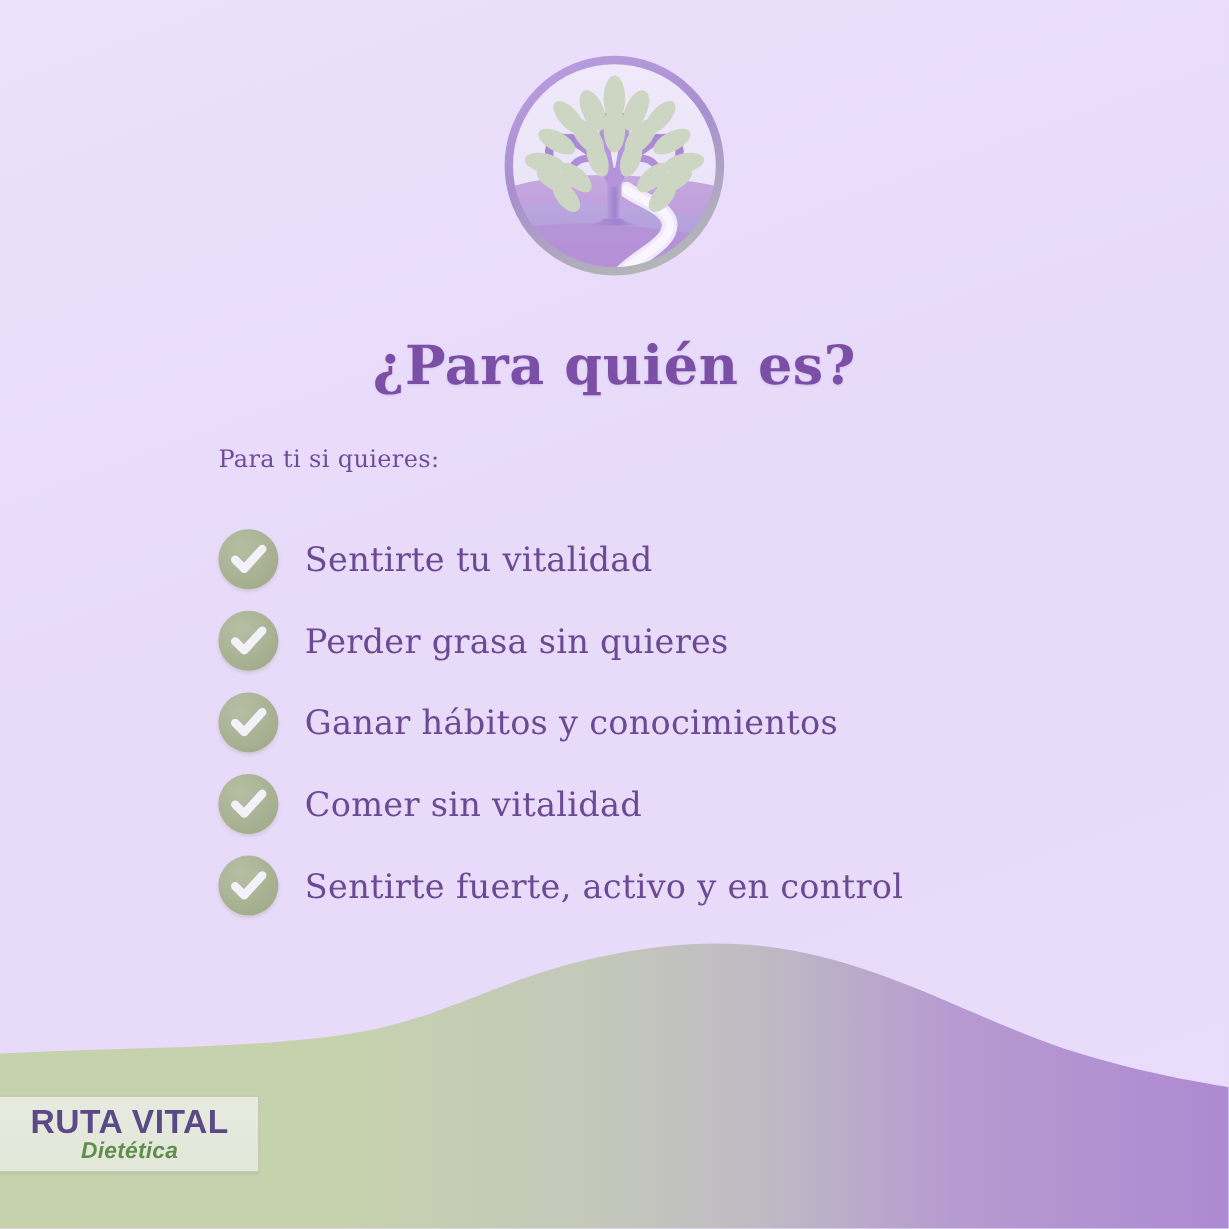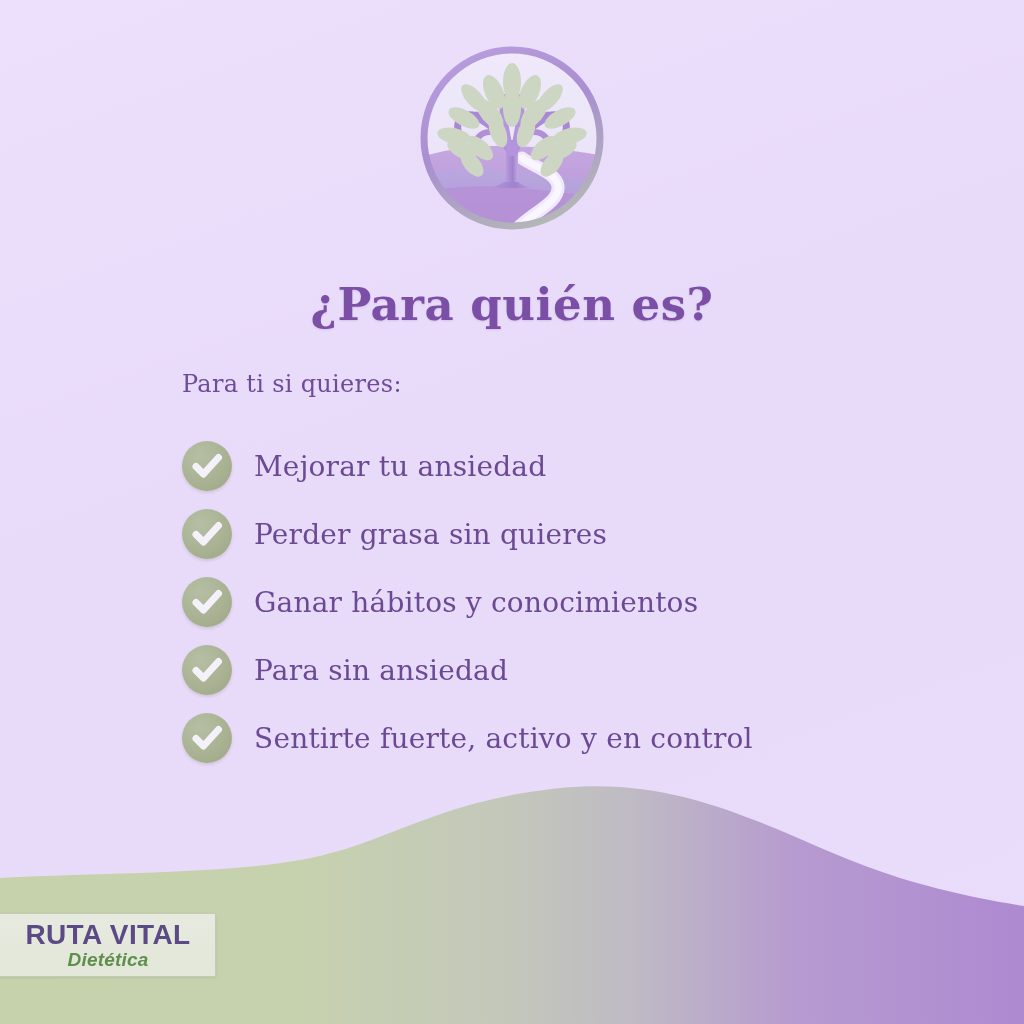--- a/index.html
+++ b/index.html
@@ -39,21 +39,21 @@
     font-size: 45px;
     letter-spacing: 0.5px;
     color: #7b4fa6;
     text-shadow: 0 1px 2px rgba(120,90,160,0.18);
   }
   #subhead {
     position: absolute;
     left: 182px;
     top: 370px;
     font-family: "DejaVu Serif", serif;
-    font-size: 24px;
+    font-size: 20px;
     color: #6f4c9b;
     letter-spacing: 0.3px;
   }
 
   
   #benefit-list {
     position: absolute;
     left: 182px;
     top: 432px;
     width: 720px;
@@ -224,21 +224,21 @@
   <div id="subhead">Para ti si quieres:</div>
 
   <div id="benefit-list">
 
     <div class="benefit-row">
       <span class="check-badge">
         <svg viewBox="0 0 50 50">
             <path d="M14 25.5 L21.5 33 L36.5 16.5" fill="none" stroke="#f4f1fa" stroke-width="7" stroke-linecap="round" stroke-linejoin="round"></path>
           </svg>
       </span>
-      <span class="benefit-text">Mejorar tu ansiedad</span>
+      <span class="benefit-text">Sentirte tu vitalidad</span>
     </div>
 
     <div class="benefit-row">
       <span class="check-badge">
         <svg viewBox="0 0 50 50">
             <path d="M14 25.5 L21.5 33 L36.5 16.5" fill="none" stroke="#f4f1fa" stroke-width="7" stroke-linecap="round" stroke-linejoin="round"></path>
           </svg>
       </span>
       <span class="benefit-text">Perder grasa sin quieres</span>
     </div>
@@ -251,21 +251,21 @@
       </span>
       <span class="benefit-text">Ganar hábitos y conocimientos</span>
     </div>
 
     <div class="benefit-row">
       <span class="check-badge">
         <svg viewBox="0 0 50 50">
             <path d="M14 25.5 L21.5 33 L36.5 16.5" fill="none" stroke="#f4f1fa" stroke-width="7" stroke-linecap="round" stroke-linejoin="round"></path>
           </svg>
       </span>
-      <span class="benefit-text">Para sin ansiedad</span>
+      <span class="benefit-text">Comer sin vitalidad</span>
     </div>
 
     <div class="benefit-row">
       <span class="check-badge">
         <svg viewBox="0 0 50 50">
             <path d="M14 25.5 L21.5 33 L36.5 16.5" fill="none" stroke="#f4f1fa" stroke-width="7" stroke-linecap="round" stroke-linejoin="round"></path>
           </svg>
       </span>
       <span class="benefit-text">Sentirte fuerte, activo y en control</span>
     </div>

